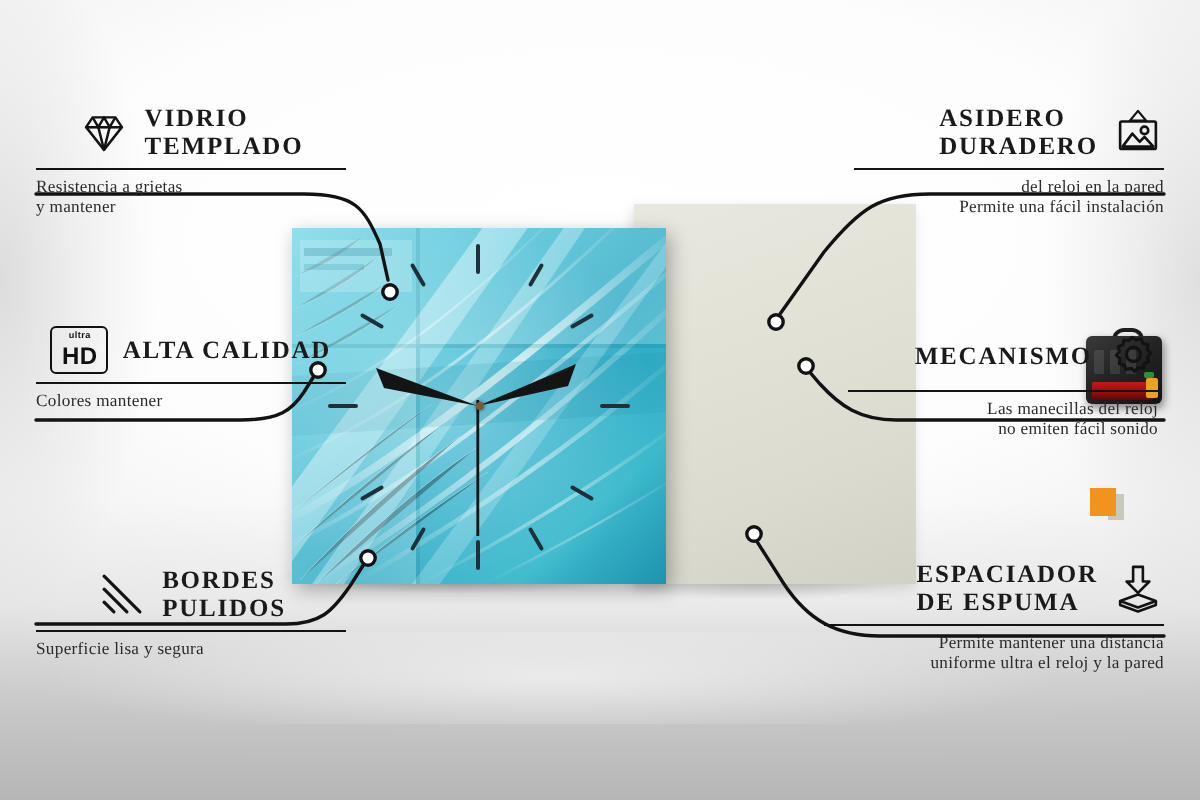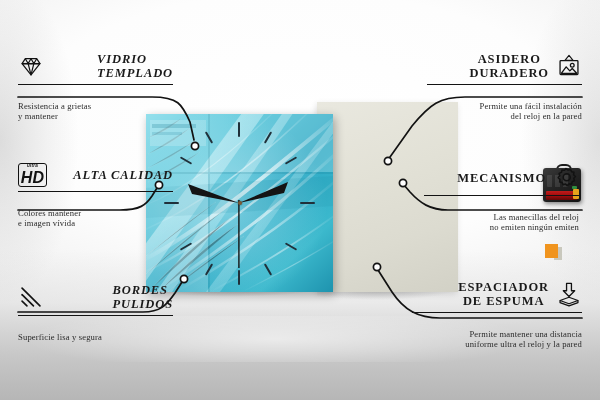--- a/index.html
+++ b/index.html
@@ -104,49 +104,49 @@
   }
   .spacer-fg{position:absolute;left:0;top:0;width:13px;height:14px;background:#f0941e;}
   .spacer-bg{position:absolute;left:9px;top:3px;width:8px;height:13px;background:#c9c8bd;}
 
   
   #wires{position:absolute;inset:0;pointer-events:none;}
 
   
   .feat{position:absolute;}
   .feat-head{display:flex;align-items:center;gap:7px;}
-  .feat.left .feat-head{justify-content:space-between;font-style:italic;}
+  .feat.left .feat-head{justify-content:center;}
   .feat.right .feat-head{justify-content:flex-end;}
   .feat-title{
     font-family:"Liberation Serif", serif;
     font-weight:bold;
     font-size:12.5px;
     letter-spacing:.9px;
     line-height:14px;
     color:#1a1a1a;
     text-transform:uppercase;
   }
-  .feat.right .feat-title{text-align:center;}
+  .feat.right .feat-title{text-align:left;}
   .feat-rule{
     height:0;border-top:1.3px solid #131313;margin-top:4px;
   }
   .feat-desc{
     font-family:"Liberation Serif", serif;
-    font-size:8.6px;line-height:10.4px;color:#2b2b2b;margin-top:16px;
+    font-size:8.6px;line-height:10.4px;color:#2b2b2b;margin-top:3px;
     letter-spacing:.15px;
   }
   .feat.right .feat-desc{text-align:right;}
   .ico{width:26px;height:26px;flex:0 0 26px;display:block;}
   .hd-badge{
     width:27px;height:22px;border:1.6px solid #111;border-radius:3px;
     display:flex;flex-direction:column;align-items:center;justify-content:center;
     line-height:1;flex:0 0 27px;
   }
   .hd-ultra{font-family:"Liberation Sans",sans-serif;font-size:4.6px;font-weight:bold;letter-spacing:.2px;color:#111;}
-  .hd-big{font-family:"Liberation Sans",sans-serif;font-size:16px;font-weight:bold;letter-spacing:.2px;color:#111;margin-top:.5px;}
+  .hd-big{font-family:"Liberation Sans",sans-serif;font-size:12px;font-weight:bold;letter-spacing:.2px;color:#111;margin-top:.5px;}
 </style>
 </head>
 <body>
 
 <div id="stage">
 
   <div id="bg-corner-left"></div>
   <div id="bg-corner-right"></div>
   <div id="bg-bottom"></div>
   <div id="bg-bottom-sheen"></div>
@@ -325,21 +325,20 @@
         <span class="hd-ultra">ultra</span>
         <span class="hd-big">HD</span>
       </div>
       <div>
         <div class="feat-title">ALTA CALIDAD</div>
       </div>
     </div>
     <div class="feat-rule" style="width:155px;"></div>
     <div class="feat-desc">
       <div>Colores mantener</div>
-      <div>e imagen vívida</div>
     </div>
   </div>
 
   <div class="feat left" style="left:18px;top:283px;width:155px;">
     <div class="feat-head">
       <svg class="ico" viewBox="0 0 32 32" stroke="#121212" stroke-width="2" stroke-linecap="round">
         <path d="M5 5 L27 27"></path>
         <path d="M5 13 L19 27"></path>
         <path d="M5 21 L11 27"></path>
       </svg>
@@ -362,39 +361,39 @@
       </div>
       <svg class="ico" viewBox="0 0 32 32" fill="none" stroke="#121212" stroke-width="1.6" stroke-linejoin="round">
         <path d="M16 3 L11 9 L21 9 Z" stroke-width="1.4"></path>
         <rect x="5" y="9.5" width="22" height="17" rx="1"></rect>
         <circle cx="20" cy="15" r="2.3"></circle>
         <path d="M6.5 25 L12.5 17 L17 22 L20 19 L25.5 25 Z"></path>
       </svg>
     </div>
     <div class="feat-rule" style="width:155px;"></div>
     <div class="feat-desc">
+      <div>del reloj en la pared</div>
       <div>Permite una fácil instalación</div>
-      <div>del reloj en la pared</div>
     </div>
   </div>
 
   <div class="feat right" style="left:424px;top:165px;width:155px;">
     <div class="feat-head">
       <div>
         <div class="feat-title">MECANISMO</div>
       </div>
       <svg class="ico" viewBox="0 0 32 32" fill="none" stroke="#121212" stroke-width="1.9" stroke-linejoin="round">
         <path d="M16 4.5 L18.6 6.2 L21.6 5.4 L22.8 8.3 L25.8 9 L25.3 12 L27.5 14.2 L25.6 16.4 L26.4 19.4 L23.6 20.6 L22.9 23.6 L19.9 23.2 L17.6 25.4 L15.4 23.5 L12.4 24.3 L11.2 21.5 L8.2 20.8 L8.6 17.8 L6.4 15.5 L8.3 13.3 L7.5 10.3 L10.4 9.1 L11.1 6.1 L14.1 6.5 Z"></path>
         <circle cx="16.9" cy="15" r="4.3"></circle>
       </svg>
     </div>
     <div class="feat-rule" style="width:155px;"></div>
     <div class="feat-desc">
       <div>Las manecillas del reloj</div>
-      <div>no emiten ningún emiten</div>
+      <div>no emiten fácil sonido</div>
     </div>
   </div>
 
   <div class="feat right" style="left:412px;top:280px;width:170px;">
     <div class="feat-head">
       <div>
         <div class="feat-title">ESPACIADOR</div>
         <div class="feat-title">DE ESPUMA</div>
       </div>
       <svg class="ico" viewBox="0 0 32 32" fill="none" stroke="#121212" stroke-width="1.6" stroke-linejoin="round">

